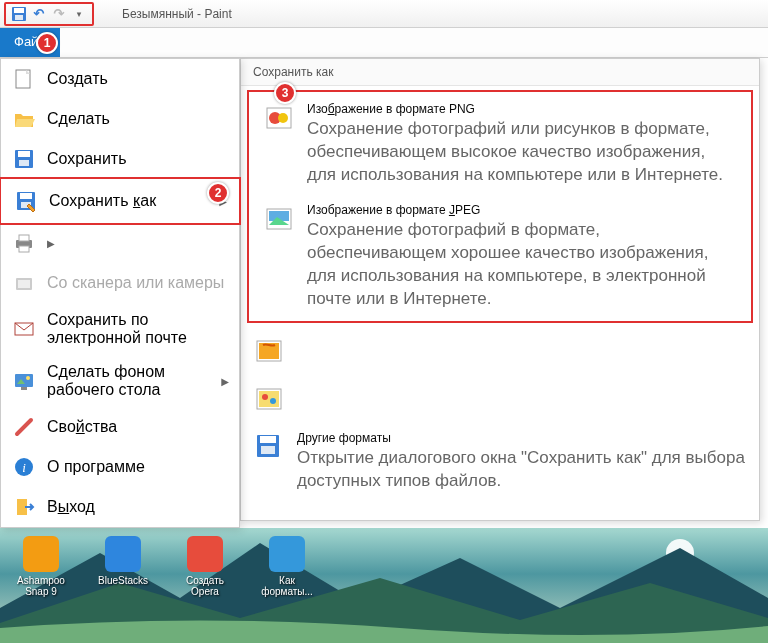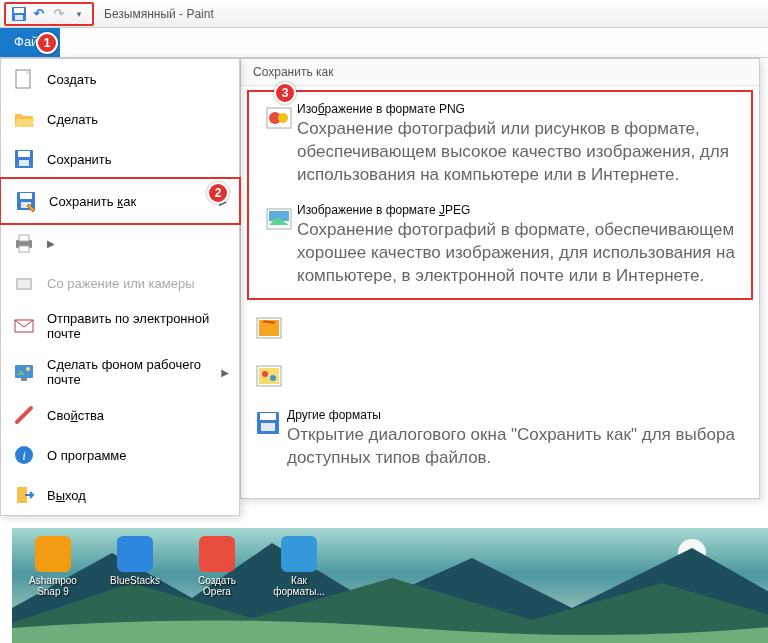--- a/index.html
+++ b/index.html
@@ -2,53 +2,53 @@
 <html><head>
 <meta charset="utf-8">
 <style>
 * { margin: 0; padding: 0; box-sizing: border-box; }
 body { font-family: 'Segoe UI', Tahoma, sans-serif; font-size: 12px; background: #fff; width: 768px; height: 643px; overflow: hidden; position: relative; }
 
 
 .titlebar { height: 28px; background: linear-gradient(#fff, #f0f0f0); border-bottom: 1px solid #d0d0d0; display: flex; align-items: center; padding-left: 4px; }
 .qat { display: flex; align-items: center; gap: 2px; border: 2px solid #e03030; padding: 1px 4px; border-radius: 2px; }
 .qat-icon { width: 18px; height: 18px; display: flex; align-items: center; justify-content: center; font-size: 13px; }
-.title-text { margin-left: 10px; color: #555; font-size: 12px; }
+.title-text { margin-left: 28px; color: #555; font-size: 12px; }
 
 
 .ribbon-tabs { height: 30px; display: flex; align-items: stretch; border-bottom: 1px solid #d0d0d0; background: #fdfdfd; }
 .tab-file { background: #1979ca; color: #fff; padding: 6px 14px; font-size: 13px; position: relative; cursor: pointer; }
 .marker { position: absolute; width: 22px; height: 22px; background: #e03030; border-radius: 50%; color: #fff; display: flex; align-items: center; justify-content: center; font-weight: bold; font-size: 12px; border: 2px solid #fff; box-shadow: 0 0 3px rgba(0,0,0,.4); z-index: 50; }
 .marker-1 { left: 36px; top: 32px; }
 .marker-2 { left: 207px; top: 182px; }
 .marker-3 { left: 274px; top: 82px; }
 
 
 .file-menu { position: absolute; top: 58px; left: 0; width: 240px; background: #fff; border: 1px solid #ccc; box-shadow: 2px 2px 8px rgba(0,0,0,.15); z-index: 10; }
 .menu-item { display: flex; align-items: center; padding: 8px 10px; gap: 10px; cursor: pointer; position: relative; }
 .menu-item.disabled { color: #aaa; cursor: default; }
 .menu-item .micon { width: 26px; height: 24px; display: flex; align-items: center; justify-content: center; font-size: 18px; }
-.menu-item .mlabel { flex: 1; font-size: 13px; }
+.menu-item .mlabel { flex: 1; font-size: 16px; }
 .menu-item .arrow { font-size: 10px; color: #666; }
 .menu-item.highlighted { border: 2px solid #e03030; margin: -2px; padding: 10px 12px; }
 .menu-item u { text-decoration: underline; }
 
 
 .submenu { position: absolute; top: 58px; left: 240px; width: 520px; background: #fff; border: 1px solid #ccc; box-shadow: 2px 2px 8px rgba(0,0,0,.15); z-index: 9; padding-bottom: 20px; }
 .submenu-header { padding: 6px 12px; color: #555; border-bottom: 1px solid #e5e5e5; font-size: 12px; background: #fafafa; }
-.format-item { display: flex; gap: 0; padding: 8px 12px; cursor: pointer; }
+.format-item { display: flex; gap: 10px; padding: 8px 12px; cursor: pointer; }
 .format-item .ficon { width: 34px; height: 32px; display: flex; align-items: center; justify-content: center; flex-shrink: 0; }
 .format-item .ftext { flex: 1; }
 .format-item .ftitle { font-weight: 400; color: #0a0a0a; font-size: 12px; margin-bottom: 2px; }
 .format-item .fdesc { color: #666; font-size: 17px; line-height: 1.35; }
 .format-item u { text-decoration: underline; }
 .group-box { border: 2px solid #e03030; margin: 4px 6px; padding: 2px; }
 
 
-.desktop { position: absolute; left: 12px; right: 0; bottom: 0; height: 115px; background: linear-gradient(180deg, #9dd5cc 0%, #5aa8a0 30%, #2e6e78 50%, #1d3f4e 70%, #5fa0b0 85%, #b8d5c8 100%); overflow: hidden; }
+.desktop { position: absolute; left: 0; right: 0; bottom: 0; height: 115px; background: linear-gradient(180deg, #9dd5cc 0%, #5aa8a0 30%, #2e6e78 50%, #1d3f4e 70%, #5fa0b0 85%, #b8d5c8 100%); overflow: hidden; }
 .mountains { position: absolute; inset: 0; }
 .desktop-icons { position: absolute; top: 8px; left: 10px; display: flex; gap: 20px; }
 .dicon { width: 62px; text-align: center; }
 .dicon .dimg { width: 36px; height: 36px; margin: 0 auto 3px; border-radius: 6px; display: flex; align-items: center; justify-content: center; font-size: 22px; }
 .dicon .dlabel { color: #fff; font-size: 10px; text-shadow: 1px 1px 2px #000; line-height: 1.1; }
 
 
 svg { display: block; }
 </style>
 </head>
@@ -131,41 +131,41 @@
       </span>
       <span class="arrow">▶</span>
     </div>
     <div class="menu-item disabled">
       <span class="micon">
         <svg width="22" height="22">
           <rect x="3" y="6" width="16" height="12" fill="#ccc" rx="1"></rect>
           <rect x="5" y="8" width="12" height="8" fill="#eee"></rect>
         </svg>
       </span>
-      <span class="mlabel">Со ражение или камеры</span>
+      <span class="mlabel">Со сканера или камеры</span>
     </div>
     <div class="menu-item">
       <span class="micon">
         <svg width="22" height="22">
           <rect x="2" y="5" width="18" height="12" fill="#fff" stroke="#b0433a"></rect>
           <path d="M2 5 L11 12 L20 5" fill="none" stroke="#b0433a"></path>
         </svg>
       </span>
-      <span class="mlabel">Отправить по электронной почте</span>
+      <span class="mlabel">Сохранить по электронной почте</span>
     </div>
     <div class="menu-item">
       <span class="micon">
         <svg width="22" height="22">
           <rect x="2" y="4" width="18" height="13" fill="#4a90d9" rx="1"></rect>
           <path d="M4 14 L8 9 L12 14 Z" fill="#6fbf73"></path>
           <circle cx="15" cy="8" r="2" fill="#ffe066"></circle>
           <rect x="8" y="17" width="6" height="3" fill="#888"></rect>
         </svg>
       </span>
-      <span class="mlabel">Сделать фоном рабочего почте</span>
+      <span class="mlabel">Сделать фоном рабочего стола</span>
       <span class="arrow">▶</span>
     </div>
     <div class="menu-item">
       <span class="micon">
         <svg width="22" height="22">
           <path d="M4 18 L18 4" stroke="#d9534f" stroke-width="4" stroke-linecap="round"></path>
         </svg>
       </span>
       <span class="mlabel">Сво<u>й</u>ства</span>
     </div>

